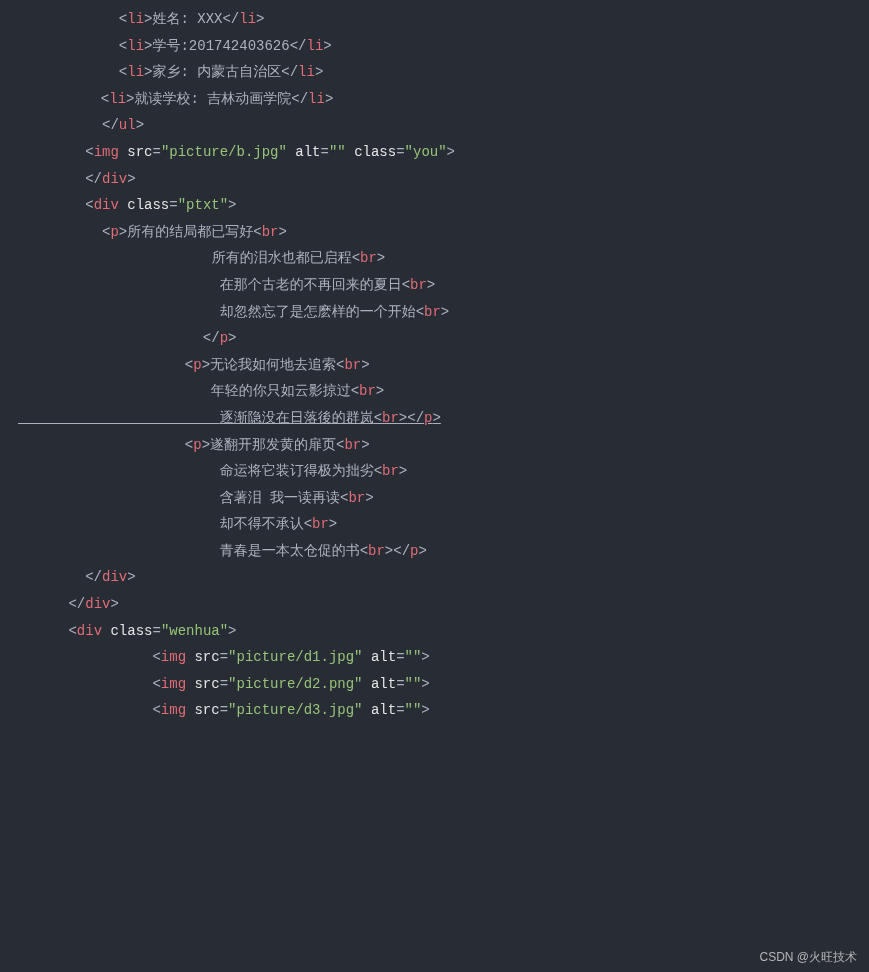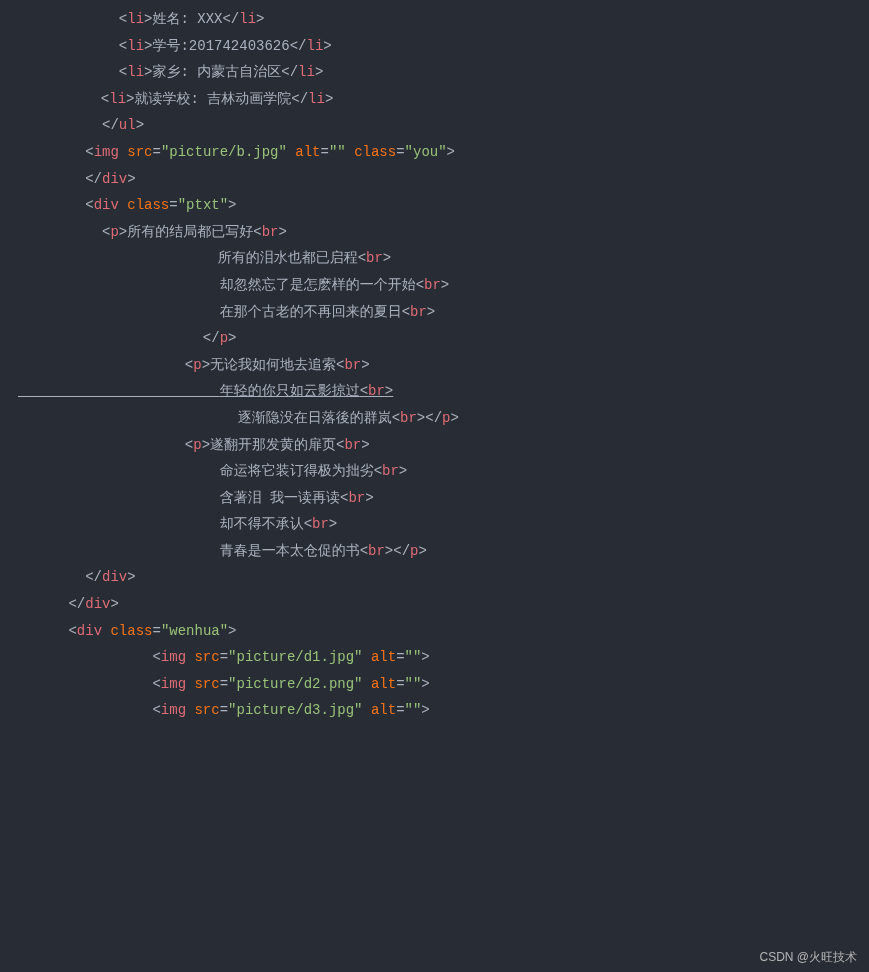--- a/index.html
+++ b/index.html
@@ -16,21 +16,21 @@
   }
   .code-area {
     padding: 6px 0 0 0;
     line-height: 1.9;
   }
   .line {
     white-space: pre;
     padding-left: 0;
   }
   .tag-name { color: #e06c75; }
-  .attr-name { color: #f97316; }
+  .attr-name { color: #e5e5e5; }
   .attr-value { color: #98c379; }
   .text { color: #abb2bf; }
   .punct { color: #abb2bf; }
   .bracket { color: #abb2bf; }
   .watermark {
     position: absolute;
     bottom: 6px;
     right: 12px;
     color: #cccccc;
     font-family: sans-serif;
@@ -44,27 +44,27 @@
 <div class="code-area" id="code-root">
     <div class="line" style="padding-left: 18px;">            <span class="bracket">&lt;</span><span class="tag-name">li</span><span class="bracket">&gt;</span><span class="text">姓名: XXX</span><span class="bracket">&lt;/</span><span class="tag-name">li</span><span class="bracket">&gt;</span></div>
     <div class="line" style="padding-left: 18px;">            <span class="bracket">&lt;</span><span class="tag-name">li</span><span class="bracket">&gt;</span><span class="text">学号:201742403626</span><span class="bracket">&lt;/</span><span class="tag-name">li</span><span class="bracket">&gt;</span></div>
     <div class="line" style="padding-left: 18px;">            <span class="bracket">&lt;</span><span class="tag-name">li</span><span class="bracket">&gt;</span><span class="text">家乡: 内蒙古自治区</span><span class="bracket">&lt;/</span><span class="tag-name">li</span><span class="bracket">&gt;</span></div>
     <div class="line" style="">            <span class="bracket">&lt;</span><span class="tag-name">li</span><span class="bracket">&gt;</span><span class="text">就读学校: 吉林动画学院</span><span class="bracket">&lt;/</span><span class="tag-name">li</span><span class="bracket">&gt;</span></div>
     <div class="line" style="padding-left: 18px;">          <span class="bracket">&lt;/</span><span class="tag-name">ul</span><span class="bracket">&gt;</span></div>
     <div class="line" style="padding-left: 18px;">        <span class="bracket">&lt;</span><span class="tag-name">img</span><span class="text"> </span><span class="attr-name">src</span><span class="punct">=</span><span class="attr-value">"picture/b.jpg"</span><span class="text"> </span><span class="attr-name">alt</span><span class="punct">=</span><span class="attr-value">""</span><span class="text"> </span><span class="attr-name">class</span><span class="punct">=</span><span class="attr-value">"you"</span><span class="bracket">&gt;</span></div>
     <div class="line" style="padding-left: 18px;">        <span class="bracket">&lt;/</span><span class="tag-name">div</span><span class="bracket">&gt;</span></div>
     <div class="line" style="padding-left: 18px;">        <span class="bracket">&lt;</span><span class="tag-name">div</span><span class="text"> </span><span class="attr-name">class</span><span class="punct">=</span><span class="attr-value">"ptxt"</span><span class="bracket">&gt;</span></div>
     <div class="line" style="padding-left: 18px;">          <span class="bracket">&lt;</span><span class="tag-name">p</span><span class="bracket">&gt;</span><span class="text">所有的结局都已写好</span><span class="bracket">&lt;</span><span class="tag-name">br</span><span class="bracket">&gt;</span></div>
-    <div class="line" style="padding-left: 16px;">                        <span class="text">所有的泪水也都已启程</span><span class="bracket">&lt;</span><span class="tag-name">br</span><span class="bracket">&gt;</span></div>
+    <div class="line" style="padding-left: 10px;">                        <span class="text">所有的泪水也都已启程</span><span class="bracket">&lt;</span><span class="tag-name">br</span><span class="bracket">&gt;</span></div>
+    <div class="line" style="padding-left: 18px;">                        <span class="text">在那个古老的不再回来的夏日</span><span class="bracket">&lt;</span><span class="tag-name">br</span><span class="bracket">&gt;</span></div>
     <div class="line" style="padding-left: 18px;">                        <span class="text">却忽然忘了是怎麽样的一个开始</span><span class="bracket">&lt;</span><span class="tag-name">br</span><span class="bracket">&gt;</span></div>
-    <div class="line" style="padding-left: 18px;">                        <span class="text">在那个古老的不再回来的夏日</span><span class="bracket">&lt;</span><span class="tag-name">br</span><span class="bracket">&gt;</span></div>
     <div class="line" style="padding-left: 18px;">                      <span class="bracket">&lt;/</span><span class="tag-name">p</span><span class="bracket">&gt;</span></div>
     <div class="line" style="">                      <span class="bracket">&lt;</span><span class="tag-name">p</span><span class="bracket">&gt;</span><span class="text">无论我如何地去追索</span><span class="bracket">&lt;</span><span class="tag-name">br</span><span class="bracket">&gt;</span></div>
-    <div class="line" style="padding-left: 18px; text-decoration: underline;">                        <span class="text">年轻的你只如云影掠过</span><span class="bracket">&lt;</span><span class="tag-name">br</span><span class="bracket">&gt;</span></div>
-    <div class="line" style="padding-left: 36px;">                        <span class="text">逐渐隐没在日落後的群岚</span><span class="bracket">&lt;</span><span class="tag-name">br</span><span class="bracket">&gt;</span><span class="bracket">&lt;/</span><span class="tag-name">p</span><span class="bracket">&gt;</span></div>
+    <div class="line" style="padding-left: 9px;">                        <span class="text">年轻的你只如云影掠过</span><span class="bracket">&lt;</span><span class="tag-name">br</span><span class="bracket">&gt;</span></div>
+    <div class="line" style="padding-left: 18px; text-decoration: underline;">                        <span class="text">逐渐隐没在日落後的群岚</span><span class="bracket">&lt;</span><span class="tag-name">br</span><span class="bracket">&gt;</span><span class="bracket">&lt;/</span><span class="tag-name">p</span><span class="bracket">&gt;</span></div>
     <div class="line" style="">                      <span class="bracket">&lt;</span><span class="tag-name">p</span><span class="bracket">&gt;</span><span class="text">遂翻开那发黄的扉页</span><span class="bracket">&lt;</span><span class="tag-name">br</span><span class="bracket">&gt;</span></div>
     <div class="line" style="padding-left: 18px;">                        <span class="text">命运将它装订得极为拙劣</span><span class="bracket">&lt;</span><span class="tag-name">br</span><span class="bracket">&gt;</span></div>
     <div class="line" style="padding-left: 18px;">                        <span class="text">含著泪 我一读再读</span><span class="bracket">&lt;</span><span class="tag-name">br</span><span class="bracket">&gt;</span></div>
     <div class="line" style="padding-left: 18px;">                        <span class="text">却不得不承认</span><span class="bracket">&lt;</span><span class="tag-name">br</span><span class="bracket">&gt;</span></div>
     <div class="line" style="padding-left: 18px;">                        <span class="text">青春是一本太仓促的书</span><span class="bracket">&lt;</span><span class="tag-name">br</span><span class="bracket">&gt;</span><span class="bracket">&lt;/</span><span class="tag-name">p</span><span class="bracket">&gt;</span></div>
     <div class="line" style="padding-left: 18px;">        <span class="bracket">&lt;/</span><span class="tag-name">div</span><span class="bracket">&gt;</span></div>
     <div class="line" style="padding-left: 18px;"></div>
     <div class="line" style="padding-left: 18px;">      <span class="bracket">&lt;/</span><span class="tag-name">div</span><span class="bracket">&gt;</span></div>
     <div class="line" style="padding-left: 18px;">      <span class="bracket">&lt;</span><span class="tag-name">div</span><span class="text"> </span><span class="attr-name">class</span><span class="punct">=</span><span class="attr-value">"wenhua"</span><span class="bracket">&gt;</span></div>
     <div class="line" style="padding-left: 18px;">                <span class="bracket">&lt;</span><span class="tag-name">img</span><span class="text"> </span><span class="attr-name">src</span><span class="punct">=</span><span class="attr-value">"picture/d1.jpg"</span><span class="text"> </span><span class="attr-name">alt</span><span class="punct">=</span><span class="attr-value">""</span><span class="bracket">&gt;</span></div>

